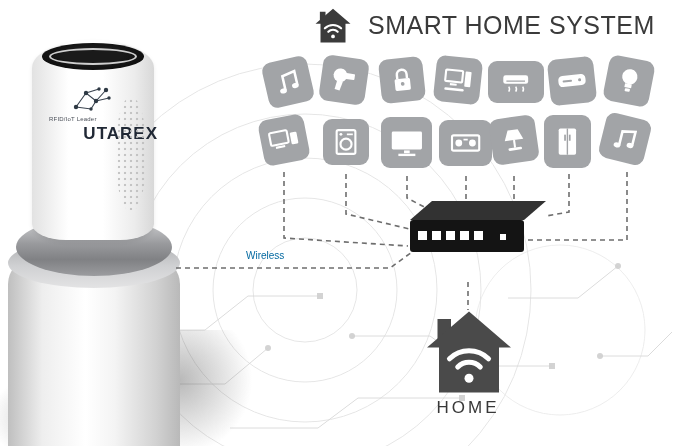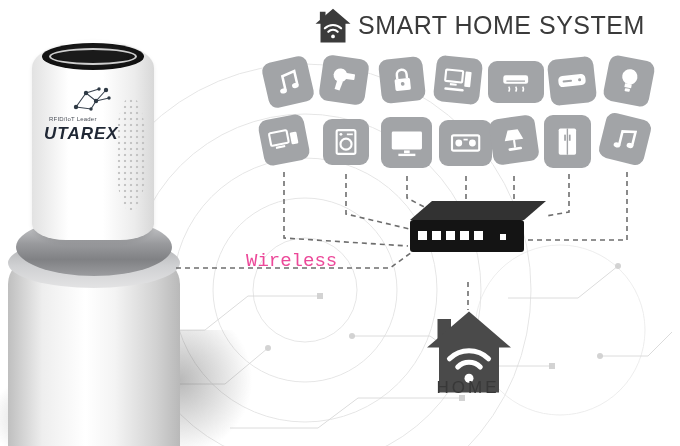--- a/index.html
+++ b/index.html
@@ -25,27 +25,27 @@
   .dev-top{position:absolute;left:26px;top:14px;width:122px;height:200px;
     border-radius:61px 61px 34px 34px / 28px 28px 16px 16px;
     background:linear-gradient(90deg,#e2e2e2 0%,#ffffff 30%,#ffffff 58%,#ececec 84%,#d8d8d8 100%);
     box-shadow:0 2px 4px rgba(0,0,0,.08);}
   .dev-disc{position:absolute;left:10px;top:3px;width:102px;height:27px;border-radius:50%;
     background:radial-gradient(ellipse at 50% 45%, #1a1a1a 40%, #050505 100%);}
   .dev-disc-ring{position:absolute;left:7px;top:5px;right:7px;bottom:5px;border-radius:50%;
     border:2px solid rgba(240,240,240,.85);}
   .dev-logo-icon{position:absolute;left:50%;top:44px;transform:translateX(-50%);}
   .dev-tagline{position:absolute;left:17px;top:76px;font-size:6px;color:#4a4f58;letter-spacing:.2px;}
-  .dev-brand{position:absolute;left:12px;top:84px;width:100%;text-align:left;
-    font-size:17px;font-weight:bold;letter-spacing:1px;color:#202835;font-style:italic;}
+  .dev-brand{position:absolute;left:4px;top:84px;width:100%;text-align:right;
+    font-size:17px;font-weight:bold;letter-spacing:1px;color:#202835;}
   .dev-dots{position:absolute;left:84px;top:58px;width:30px;height:112px;border-radius:45%;
     background-image:radial-gradient(circle,#bdbdbd 1.1px,transparent 1.6px);
     background-size:6px 6px;opacity:.85;}
   
-  .header{position:absolute;left:314px;top:8px;display:flex;align-items:center;gap:6px;z-index:3;}
+  .header{position:absolute;left:314px;top:8px;display:flex;align-items:center;gap:16px;z-index:3;}
   .header .title{font-size:25px;letter-spacing:.5px;color:#3a3a3a;font-weight:500;}
   .header-icon{color:#3b3b3b;}
   
   .tile-row{position:absolute;inset:0;z-index:3;pointer-events:none;}
   .tile{position:absolute;width:46px;height:46px;border-radius:9px;
     background:var(--tile-gray,#a2a4a7);display:flex;align-items:center;justify-content:center;}
   .tile svg{width:74%;height:74%;}
   #row1 .tile:nth-child(1){left:265px;top:59px;transform:rotate(-13deg);}
   #row1 .tile:nth-child(2){left:321px;top:57px;transform:rotate(8deg);}
   #row1 .tile:nth-child(3){left:380px;top:58px;transform:rotate(-6deg);width:44px;height:44px;}
@@ -55,26 +55,26 @@
   #row1 .tile:nth-child(7){left:606px;top:58px;transform:rotate(11deg);}
   #row2 .tile:nth-child(1){left:261px;top:117px;transform:rotate(-11deg);}
   #row2 .tile:nth-child(2){left:323px;top:119px;}
   #row2 .tile:nth-child(3){left:381px;top:117px;width:51px;height:51px;}
   #row2 .tile:nth-child(4){left:439px;top:120px;width:53px;height:46px;}
   #row2 .tile:nth-child(5){left:491px;top:117px;transform:rotate(-8deg);}
   #row2 .tile:nth-child(6){left:544px;top:115px;width:47px;height:53px;}
   #row2 .tile:nth-child(7){left:602px;top:116px;transform:rotate(14deg);}
   
   .connections{position:absolute;inset:0;z-index:2;}
-  .wireless-label{position:absolute;left:246px;top:250px;font-size:19px;color:#ec4899;z-index:3;font-family:Liberation Mono, monospace;}
+  .wireless-label{position:absolute;left:246px;top:250px;font-size:10px;color:#0369a1;z-index:3;}
   .gateway{position:absolute;left:396px;top:194px;z-index:3;}
   .gateway-label{position:absolute;left:404px;top:258px;width:120px;text-align:center;
     font-size:13px;letter-spacing:2px;color:#333;z-index:3;}
   .home-icon{position:absolute;left:424px;top:310px;color:#4a4a4a;z-index:3;}
-  .home-label{position:absolute;left:418px;top:378px;width:100px;text-align:center;
+  .home-label{position:absolute;left:418px;top:398px;width:100px;text-align:center;
     font-size:17px;letter-spacing:3px;color:#383838;z-index:3;}
   .defs{position:absolute;width:0;height:0;}
 </style>
 </head>
 <body>
 
 <div class="canvas">
 
   <svg class="bg" width="680" height="446">
     <g stroke="#e3e3e3" fill="none" stroke-width="1" opacity=".9">

